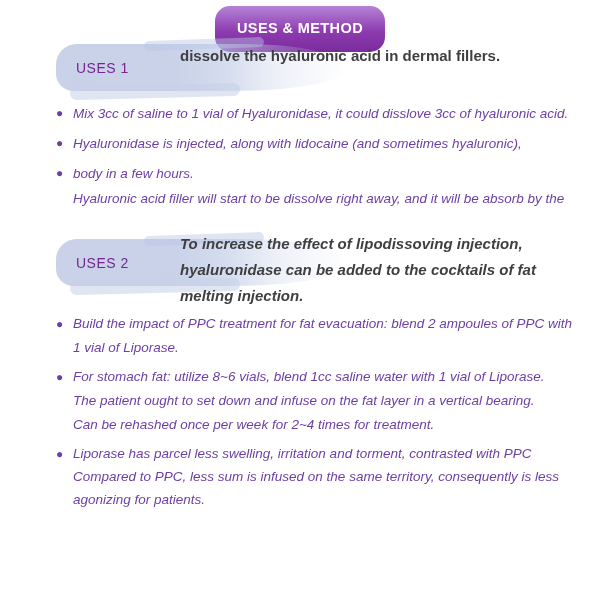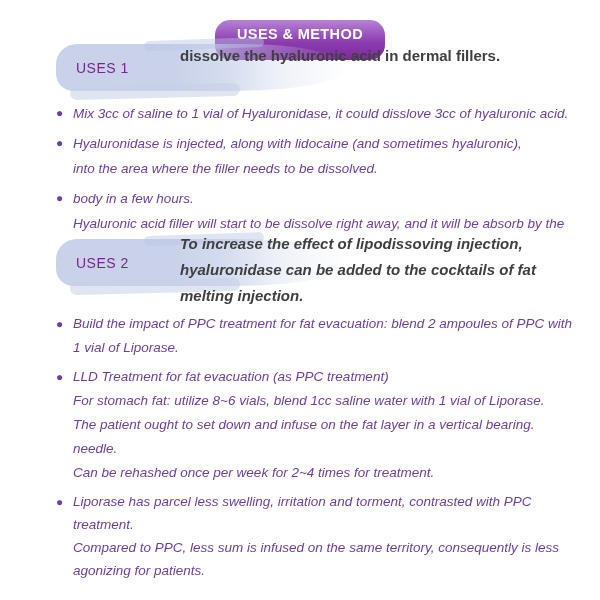--- a/index.html
+++ b/index.html
@@ -2,22 +2,22 @@
 <html style="--pill-top: #b583d6; --pill-mid: #8d3cb0; --pill-bottom: #7c2b9d; --badge-text: #73278f; --brush: #c7d0e8; --heading-text: #3f3f41; --body-text: #6c3fa4;"><head>
 <meta charset="utf-8">
 <style>
   html,body{margin:0;padding:0;}
   body{
     width:600px;height:600px;background:#ffffff;position:relative;overflow:hidden;
     font-family:"Liberation Sans", sans-serif;
   }
   
   .pill{
-    position:absolute;top:20px;left:50%;transform:translateX(-50%);
-    height:40px;line-height:28px;padding:0 22px;border-radius:15px;
+    position:absolute;top:6px;left:50%;transform:translateX(-50%);
+    height:30px;line-height:28px;padding:8px 22px;border-radius:15px;
     background:linear-gradient(180deg,var(--pill-top) 0%,var(--pill-mid) 55%,var(--pill-bottom) 100%);
     color:#ffffff;font-weight:bold;font-size:14.5px;letter-spacing:.4px;white-space:nowrap;
   }
   
   .brush{
     position:absolute;width:292px;height:47px;
     background:linear-gradient(90deg,
       rgba(199,208,232,.96) 0%, rgba(199,208,232,.96) 40%,
       rgba(186,198,228,.62) 58%, rgba(199,208,232,.30) 76%, rgba(199,208,232,0) 100%);
     border-radius:26px 45% 50% 22px / 55% 65% 60% 45%;
@@ -68,21 +68,20 @@
   <div class="bullet">
     <span class="dot">●</span>
     <div class="lines">
       <div>Mix 3cc of saline to 1 vial of Hyaluronidase, it could disslove 3cc of hyaluronic acid.</div>
     </div>
   </div>
   <div class="bullet">
     <span class="dot">●</span>
     <div class="lines">
       <div>Hyaluronidase is injected, along with lidocaine (and sometimes hyaluronic),</div>
-      <div>into the area where the filler needs to be dissolved.</div>
     </div>
   </div>
   <div class="bullet">
     <span class="dot">●</span>
     <div class="lines">
       <div>body in a few hours.</div>
       <div>Hyaluronic acid filler will start to be dissolve right away, and it will be absorb by the</div>
     </div>
   </div>
 </div>
@@ -99,29 +98,26 @@
   <div class="bullet">
     <span class="dot">●</span>
     <div class="lines">
       <div>Build the impact of PPC treatment for fat evacuation: blend 2 ampoules of PPC with</div>
       <div>1 vial of Liporase.</div>
     </div>
   </div>
   <div class="bullet">
     <span class="dot">●</span>
     <div class="lines">
-      <div>LLD Treatment for fat evacuation (as PPC treatment)</div>
       <div>For stomach fat: utilize 8~6 vials, blend 1cc saline water with 1 vial of Liporase.</div>
       <div>The patient ought to set down and infuse on the fat layer in a vertical bearing.</div>
-      <div>needle.</div>
       <div>Can be rehashed once per week for 2~4 times for treatment.</div>
     </div>
   </div>
   <div class="bullet">
     <span class="dot">●</span>
     <div class="lines">
       <div>Liporase has parcel less swelling, irritation and torment, contrasted with PPC</div>
-      <div>treatment.</div>
       <div>Compared to PPC, less sum is infused on the same territory, consequently is less</div>
       <div>agonizing for patients.</div>
     </div>
   </div>
 </div>
 
 </body></html>

